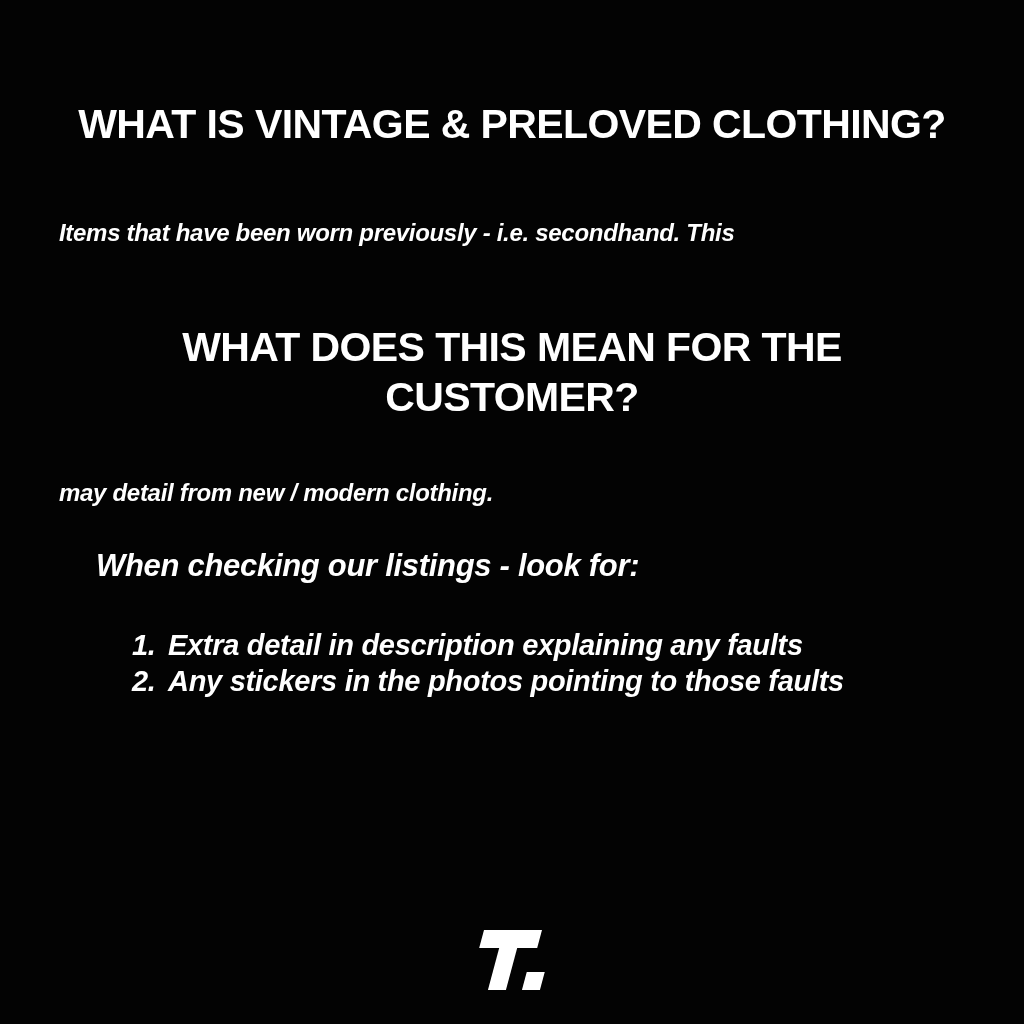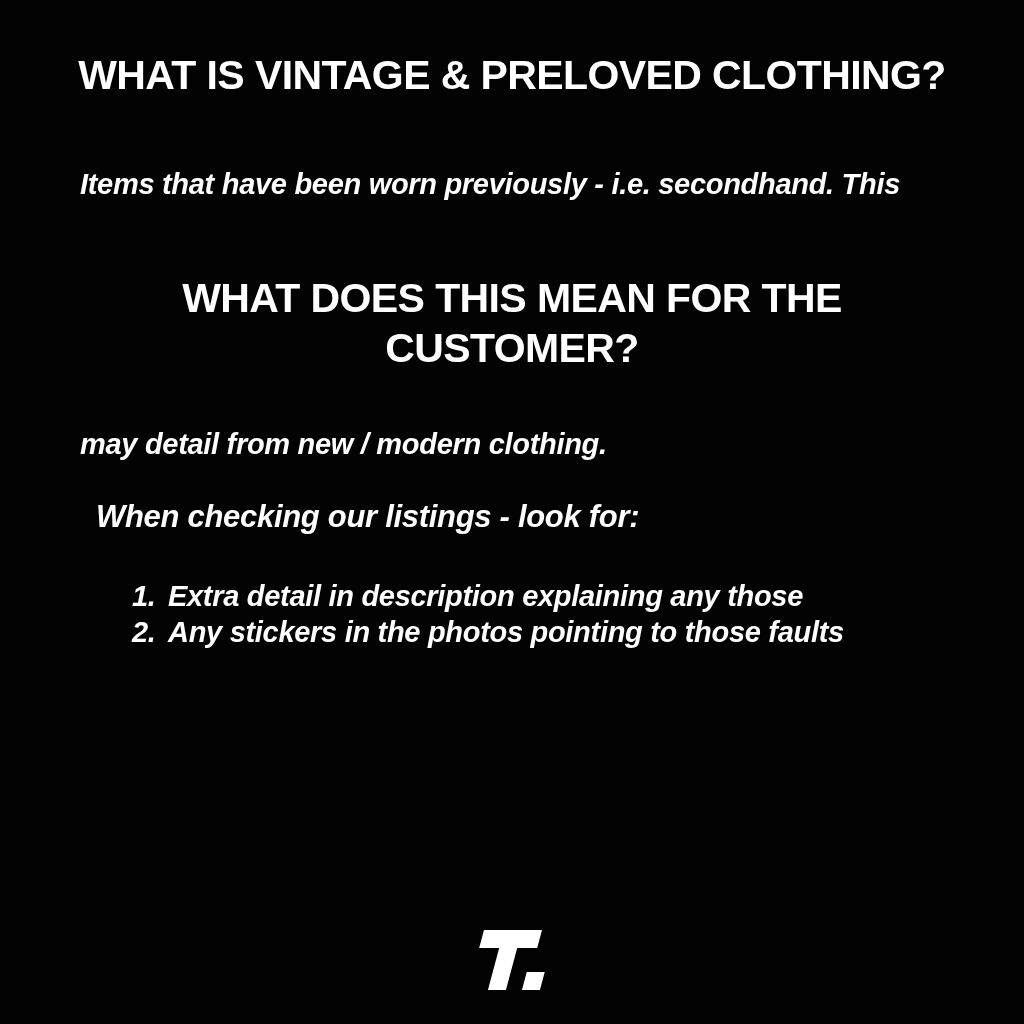--- a/index.html
+++ b/index.html
@@ -12,44 +12,44 @@
     background: #030303;
     color: #ffffff;
     font-family: "Liberation Sans", sans-serif;
     overflow: hidden;
   }
   .canvas {
     position: relative;
     width: 1024px;
     height: 1024px;
     box-sizing: border-box;
-    padding-top: 51px;
+    padding-top: 100px;
   }
   .main-heading {
     margin: 0;
     font-size: 41px;
     line-height: 48px;
     font-weight: bold;
     letter-spacing: -0.6px;
     text-align: center;
     white-space: nowrap;
   }
   .sub-heading {
     margin: 70px auto 4px;
     max-width: 720px;
     font-size: 41px;
     line-height: 50px;
     font-weight: bold;
     letter-spacing: -0.6px;
     text-align: center;
   }
   .para {
-    margin-left: 80px;
+    margin-left: 59px;
     margin-right: 60px;
-    font-size: 29px;
+    font-size: 24px;
     line-height: 38px;
     font-weight: bold;
     font-style: italic;
     letter-spacing: -0.3px;
   }
   .para .line { white-space: nowrap; }
   .intro-para { margin-top: 66px; }
   .customer-para { margin-top: 52px; }
   .listings-line {
     margin-top: 35px;
@@ -112,21 +112,21 @@
 
   <div class="para customer-para">
     <div class="line">may detail from new / modern clothing.</div>
   </div>
 
   <div class="listings-line">When checking our listings - look for:</div>
 
   <ol class="checklist">
     <li class="checklist-item">
       <span class="checklist-number">1.</span>
-      <span class="checklist-text">Extra detail in description explaining any those</span>
+      <span class="checklist-text">Extra detail in description explaining any faults</span>
     </li>
     <li class="checklist-item">
       <span class="checklist-number">2.</span>
       <span class="checklist-text">Any stickers in the photos pointing to those faults</span>
     </li>
   </ol>
 
   <div class="logo-wrap">
     <span class="sr-text">T.</span>
     <svg width="104" height="66" viewBox="0 0 104 62" aria-hidden="true">

